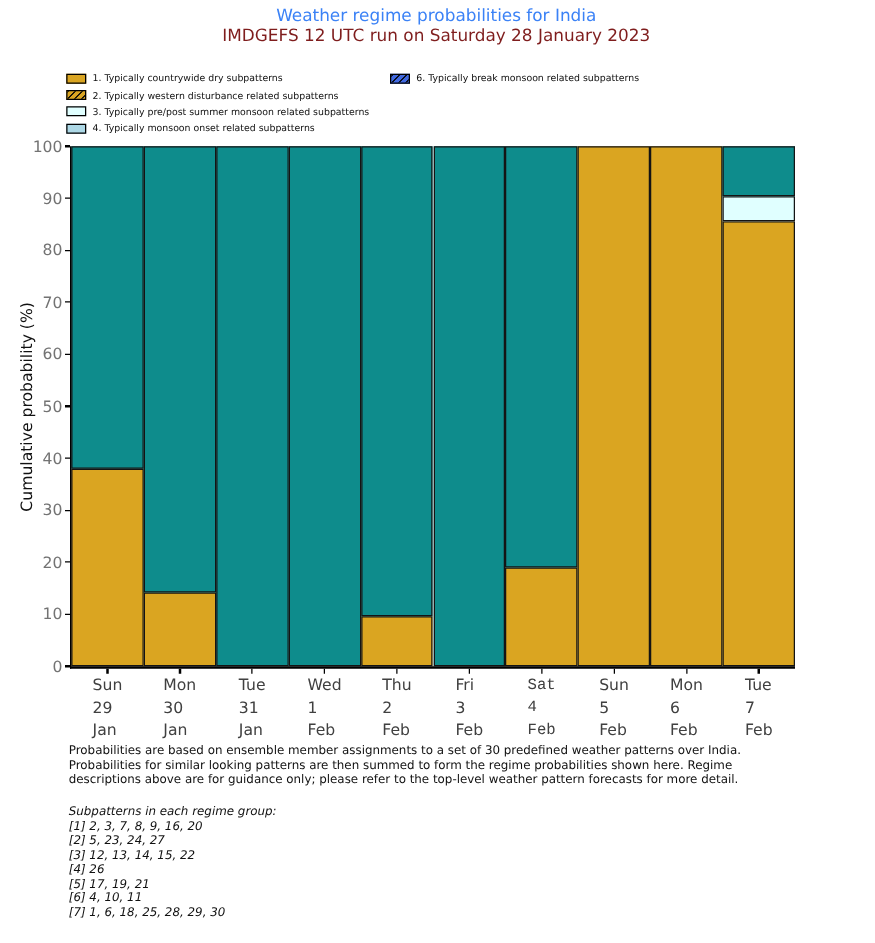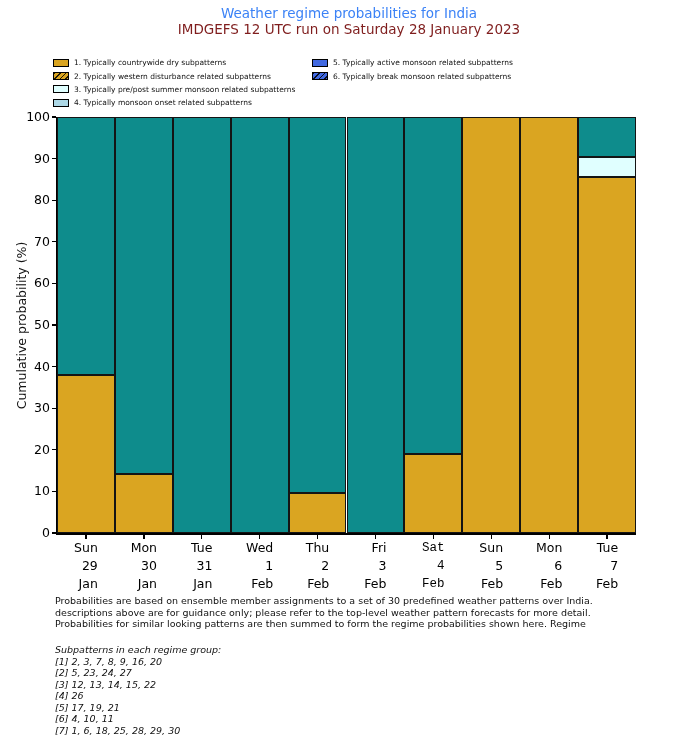--- a/index.html
+++ b/index.html
@@ -36,25 +36,25 @@
     transform:rotate(-90deg);
   }
   .plot { position:absolute; left:57px; top:117px; width:579px; height:416px; }
   .seg { position:absolute; border:1px solid #141414; }
   .spine { position:absolute; background:#000; }
   .spine.left   { left:55.5px; top:117px; width:1.5px; height:417.5px; }
   .spine.bottom { left:55.5px; top:533px; width:580.5px; height:1.5px; }
   .tick { position:absolute; background:#000; }
   .ytick-label {
     position:absolute; width:38px; text-align:right;
-    font-size:12.5px; color:#000000; transform:translateY(-52%);
+    font-size:12.5px; color:#737373; transform:translateY(-52%);
   }
   .xtick-label {
-    position:absolute; top:539px; text-align:right;
-    font-size:12.5px; line-height:18px; color:#000000;
+    position:absolute; top:539px; text-align:left;
+    font-size:12.5px; line-height:18px; color:#404040;
     transform:translateX(-50%); white-space:pre-line;
   }
   .footer { position:absolute; left:55px; top:595px; }
   .footer-line { font-size:9.5px; line-height:11.5px; color:#111; }
   .subpatterns { position:absolute; left:55px; top:644px;font-style:italic; }
   .subpatterns div { font-size:9.5px; line-height:11.5px; color:#111; }
 </style>
 </head>
 <body>
 
@@ -74,24 +74,20 @@
       <div class="legend-row">
         <span class="swatch" style="background-color: rgb(224, 255, 255);"></span>
         <span class="legend-label">3. Typically pre/post summer monsoon related subpatterns</span>
       </div>
       <div class="legend-row">
         <span class="swatch" style="background-color: rgb(173, 216, 230);"></span>
         <span class="legend-label">4. Typically monsoon onset related subpatterns</span>
       </div>
     </div>
   <div class="legend-col right" id="legend-right">
-      <div class="legend-row">
-        <span class="swatch" style="background-color: rgb(65, 105, 225);"></span>
-        <span class="legend-label">5. Typically active monsoon related subpatterns</span>
-      </div>
       <div class="legend-row">
         <span class="swatch hatched" style="background-color: rgb(65, 105, 225);"></span>
         <span class="legend-label">6. Typically break monsoon related subpatterns</span>
       </div>
     </div>
 
   <div class="ylabel">Cumulative probability (%)</div>
 
   <div class="plot" id="plot">
       <div class="seg" style="left: 0px; width: 57.9px; bottom: 0px; height: 158.496px; background-color: rgb(218, 165, 33);"></div>
@@ -173,22 +169,22 @@
 6
 Feb</div>
       <div class="tick" style="left: 606.45px; top: 534.5px; width: 1.3px; height: 4.5px;"></div>
       <div class="xtick-label" style="left: 607.05px;">Tue
 7
 Feb</div>
     </div>
 
   <div class="footer" id="footer">
       <div class="footer-line">Probabilities are based on ensemble member assignments to a set of 30 predefined weather patterns over India.</div>
+      <div class="footer-line">Probabilities for similar looking patterns are then summed to form the regime probabilities shown here. Regime</div>
       <div class="footer-line">descriptions above are for guidance only; please refer to the top-level weather pattern forecasts for more detail.</div>
-      <div class="footer-line">Probabilities for similar looking patterns are then summed to form the regime probabilities shown here. Regime</div>
     </div>
 
   <div class="subpatterns" id="subpatterns">
     <div>Subpatterns in each regime group:</div>
   <div>[1] 2, 3, 7, 8, 9, 16, 20</div>
       <div>[2] 5, 23, 24, 27</div>
       <div>[3] 12, 13, 14, 15, 22</div>
       <div>[4] 26</div>
       <div>[5] 17, 19, 21</div>
       <div>[6] 4, 10, 11</div>

